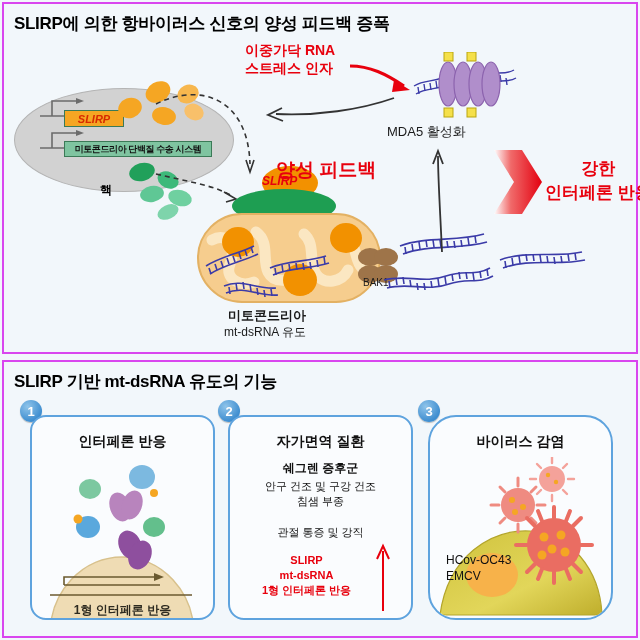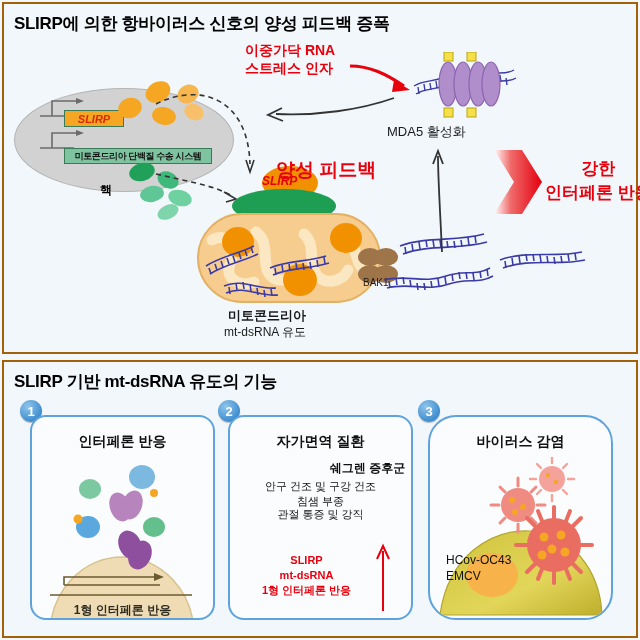--- a/index.html
+++ b/index.html
@@ -7,21 +7,21 @@
     width:640px;height:640px;
     background:#f2f7fb;
     font-family:"Liberation Sans","DejaVu Sans",sans-serif;
     overflow:hidden;
   }
   #root{position:relative;width:640px;height:640px;}
 
   .panel{
     position:absolute;
     background:#f2f7fb;
-    border:2px solid #a16207;
+    border:2px solid #d946ef;
     box-sizing:border-box;
   }
   #panel-top{left:2px;top:2px;width:636px;height:352px;}
   #panel-bottom{left:2px;top:360px;width:636px;height:278px;}
 
   .panel-title{
     position:absolute;
     font-weight:bold;
     color:#000;
     letter-spacing:-0.3px;
@@ -47,21 +47,21 @@
     display:flex;align-items:center;justify-content:center;
   }
   #gene-slirp{
     left:64px;top:110px;width:60px;height:17px;
     background:#f5a623;border:1px solid #3b7a57;
     color:#d82b00;font-style:italic;font-size:11px;
   }
   #gene-tom{
     left:64px;top:141px;width:148px;height:16px;
     background:#7fc4a0;border:1px solid #3b7a57;
-    color:#111;font-size:9px;letter-spacing:-0.4px;margin-top:7px;
+    color:#111;font-size:9px;letter-spacing:-0.4px;
   }
 
   
   #mito{left:196px;top:212px;width:186px;height:92px;}
 
   
   .lbl{position:absolute;color:#1a1a1a;white-space:nowrap;}
   #lbl-mito{left:228px;top:307px;font-size:13px;font-weight:bold;}
   #lbl-mtdsrna{left:224px;top:324px;font-size:12px;}
   #lbl-cyto{left:366px;top:300px;font-size:12px;}
@@ -309,24 +309,24 @@
       <path d="M32 120 L128 120" stroke="#6b5a2f" stroke-width="1.6" fill="none"></path>
       <path d="M32 120 L32 112 L126 112" stroke="#6b5a2f" stroke-width="1.6" fill="none"></path>
       <path d="M122 108 L132 112 L122 116" fill="#6b5a2f"></path>
       <path d="M18 130 L160 130" stroke="#6b5a2f" stroke-width="1.6"></path>
     </svg>
     <div id="cell-ifn-lbl" style="top:185px;">1형 인터페론 반응</div>
   </div>
 
   <div class="card" id="card2">
     <div class="card-title" style="top:16px;">자가면역 질환</div>
-    <div class="card-sub" style="top:44px;font-weight:bold;font-size:12px;padding-left:47px;">쉐그렌 증후군</div>
+    <div class="card-sub" style="top:44px;font-weight:bold;font-size:12px;">쉐그렌 증후군</div>
     <div class="card-sub" style="top:62px;">안구 건조 및 구강 건조</div>
     <div class="card-sub" style="top:77px;">침샘 부종</div>
-    <div class="card-sub" style="top:90px;">관절 통증 및 강직</div>
+    <div class="card-sub" style="top:108px;">관절 통증 및 강직</div>
 
     <div class="card-red" style="left:14px;top:136px;width:125px;">SLIRP</div>
     <div class="card-red" style="left:14px;top:151px;width:125px;">mt-dsRNA</div>
     <div class="card-red" style="left:8px;top:166px;width:137px;">1형 인터페론 반응</div>
 
     <svg style="position:absolute;left:142px;top:126px;width:24px;height:70px;">
       <path d="M11 68 L11 8" stroke="#e8000d" stroke-width="2" fill="none"></path>
       <path d="M5 16 L11 3 L17 16" fill="none" stroke="#e8000d" stroke-width="2"></path>
     </svg>
   </div>

